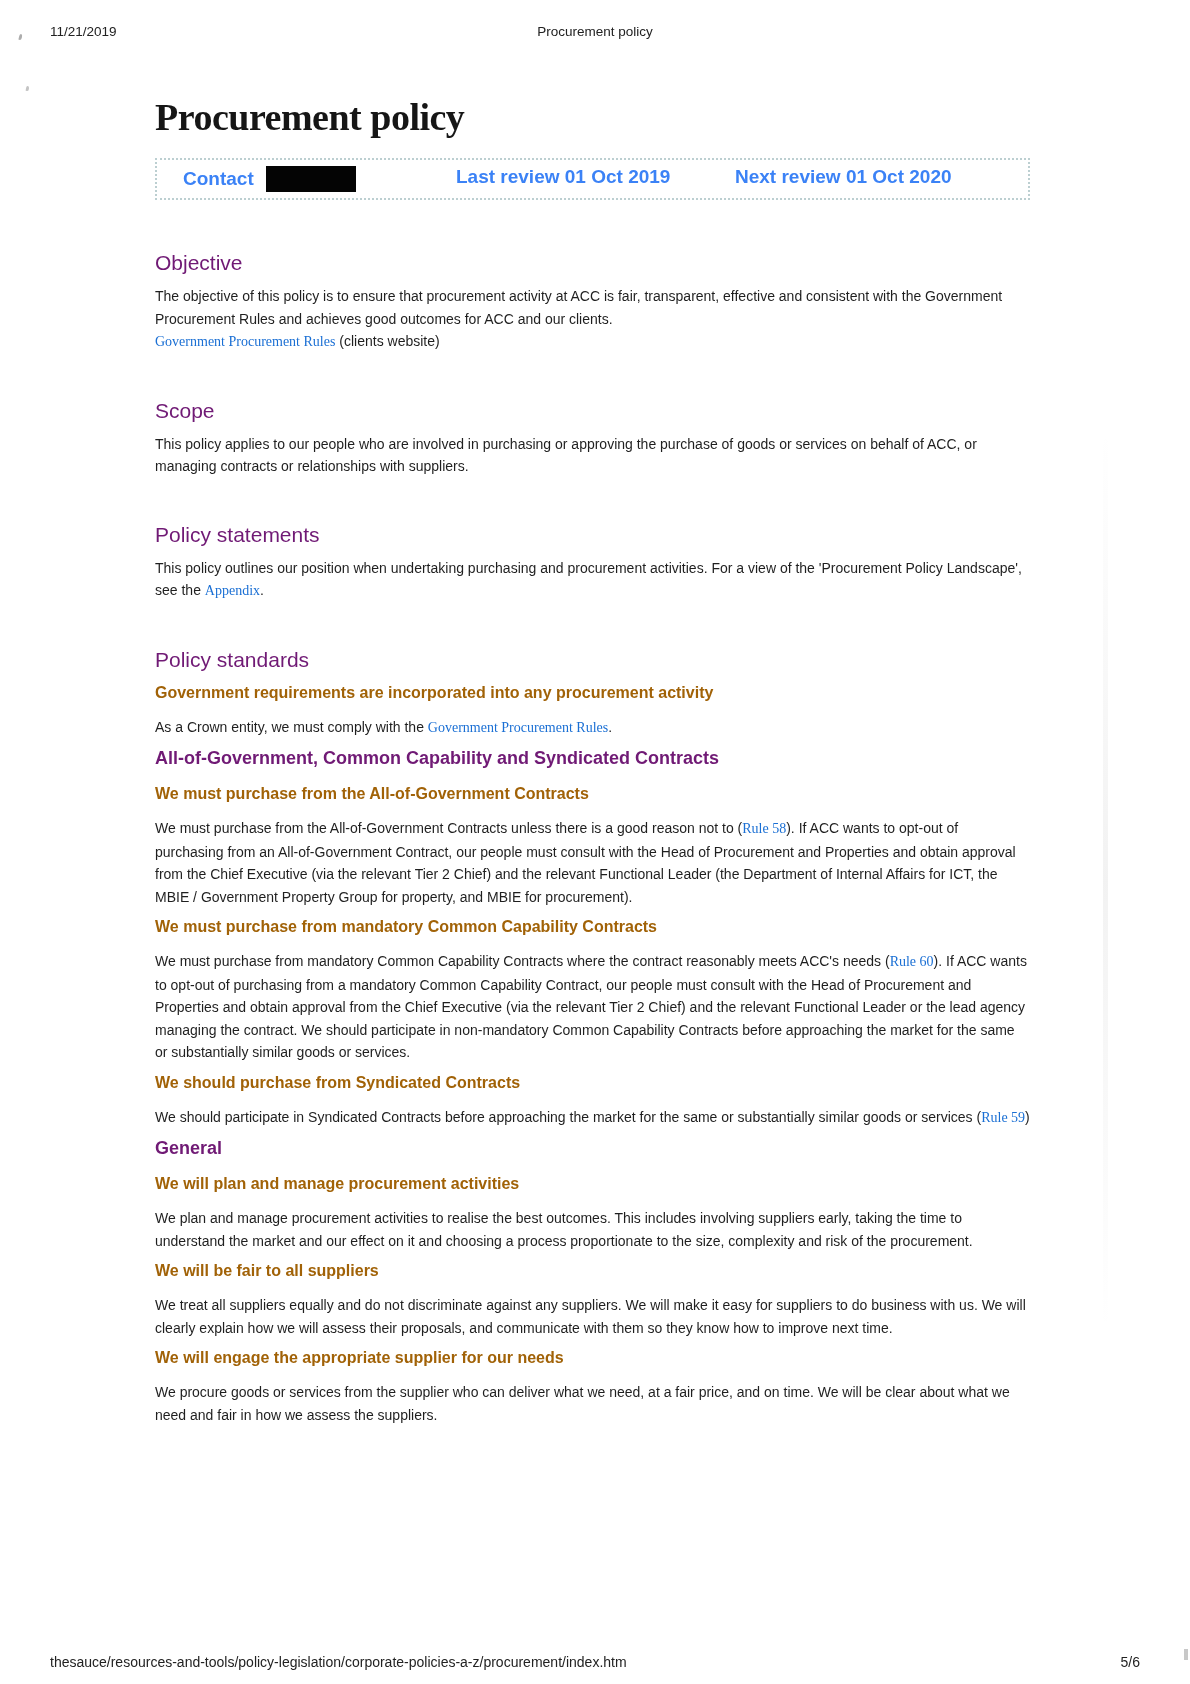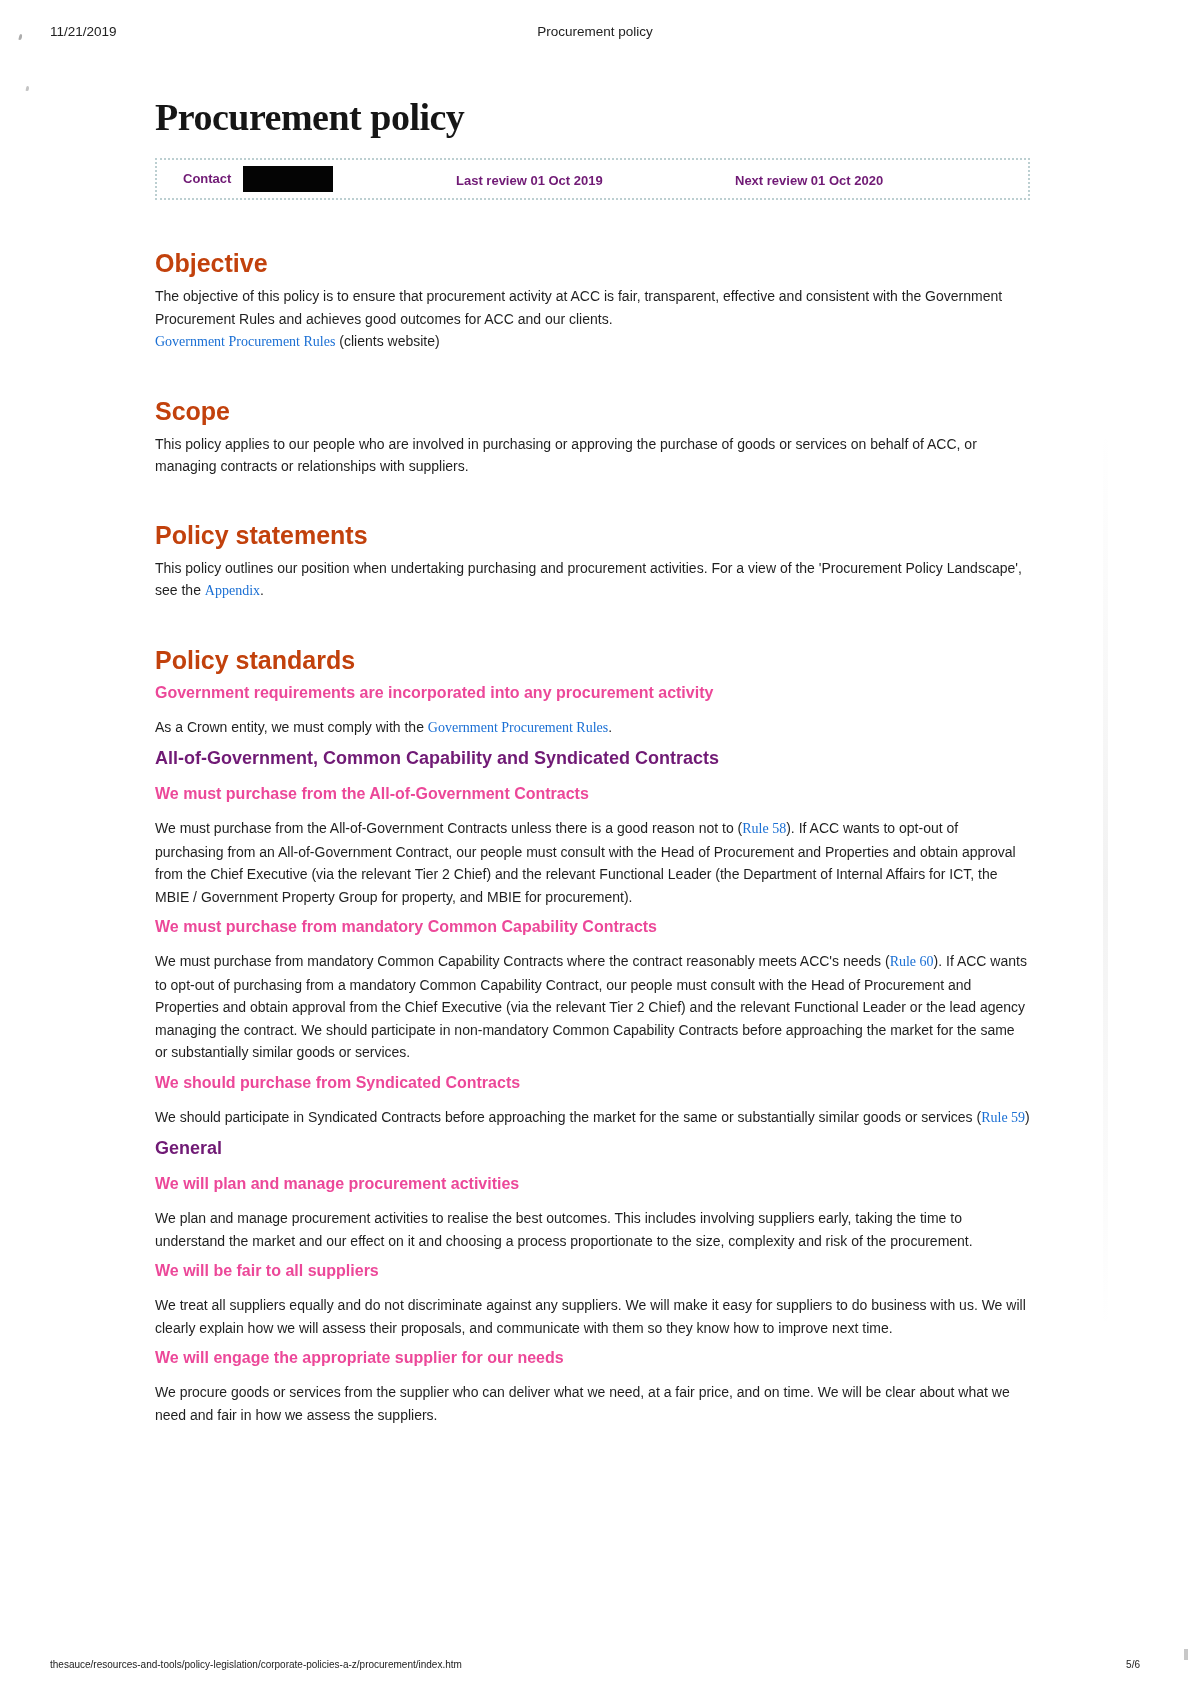--- a/index.html
+++ b/index.html
@@ -17,57 +17,57 @@
   .print-header {
     position: absolute; top: 24px; left: 50px; right: 50px;
     height: 20px; font-size: 13.5px; color: #222;
   }
   .ph-date { position: absolute; left: 0; top: 0; }
   .ph-title { position: absolute; left: 0; right: 0; text-align: center; }
 
   .print-footer {
     position: absolute; left: 50px; right: 50px; bottom: 14px;
     display: flex; justify-content: space-between;
-    font-size: 10px; color: #222;
+    font-size: 14px; color: #222;
   }
 
   
   .content { position: absolute; left: 155px; top: 0; width: 875px; }
 
   .doc-title {
     margin-top: 94px;
     font-family: "Liberation Serif", "DejaVu Serif", serif;
     font-size: 38px; line-height: 46px; font-weight: 700;
     letter-spacing: -0.5px; color: #161616;
   }
 
   .meta-box {
     margin-top: 18px; width: 875px;
     border: 2px dotted #bccfd1;
     padding: 6px 0 6px 26px;
-    display: flex; align-items: flex-end;
-    font-size: 13px; font-weight: 600; color: #701a75;
+    display: flex; align-items: flex-start;
+    font-size: 19px; font-weight: 600; color: #3b82f6;
     line-height: 22px;
   }
   .meta-col-1 { width: 273px; display: flex; align-items: center; }
   .meta-col-2 { width: 279px; }
   .meta-col-3 { flex: 1; }
   .redaction { display: inline-block; width: 90px; height: 26px; background: #040404; margin-left: 12px; }
 
   .h2 {
-    font-size: 25px; line-height: 26px; font-weight: 700; color: #c2410c;
+    font-size: 21px; line-height: 26px; font-weight: 400; color: #701a75;
     margin: 44px 0 9px 0;
   }
   .h2.first { margin-top: 50px; }
   .mid-heading {
     font-size: 18px; line-height: 23px; font-weight: 700; color: #701a75;
     margin: 0 0 13px 0;
   }
   .sub-heading {
-    font-size: 16px; line-height: 21px; font-weight: 700; color: #ec4899;
+    font-size: 16px; line-height: 21px; font-weight: 700; color: #a16207;
     margin: 4px 0 13px 0;
   }
   .para {
     font-size: 14px; line-height: 22.5px; color: #1f1f1f;
     margin: 0 0 8px 0;
   }
   .link { color: #1a6fd4; text-decoration: none; cursor: pointer; font-family: Liberation Serif, serif; }
 
   
   .artifact { position: absolute; pointer-events: none; }

